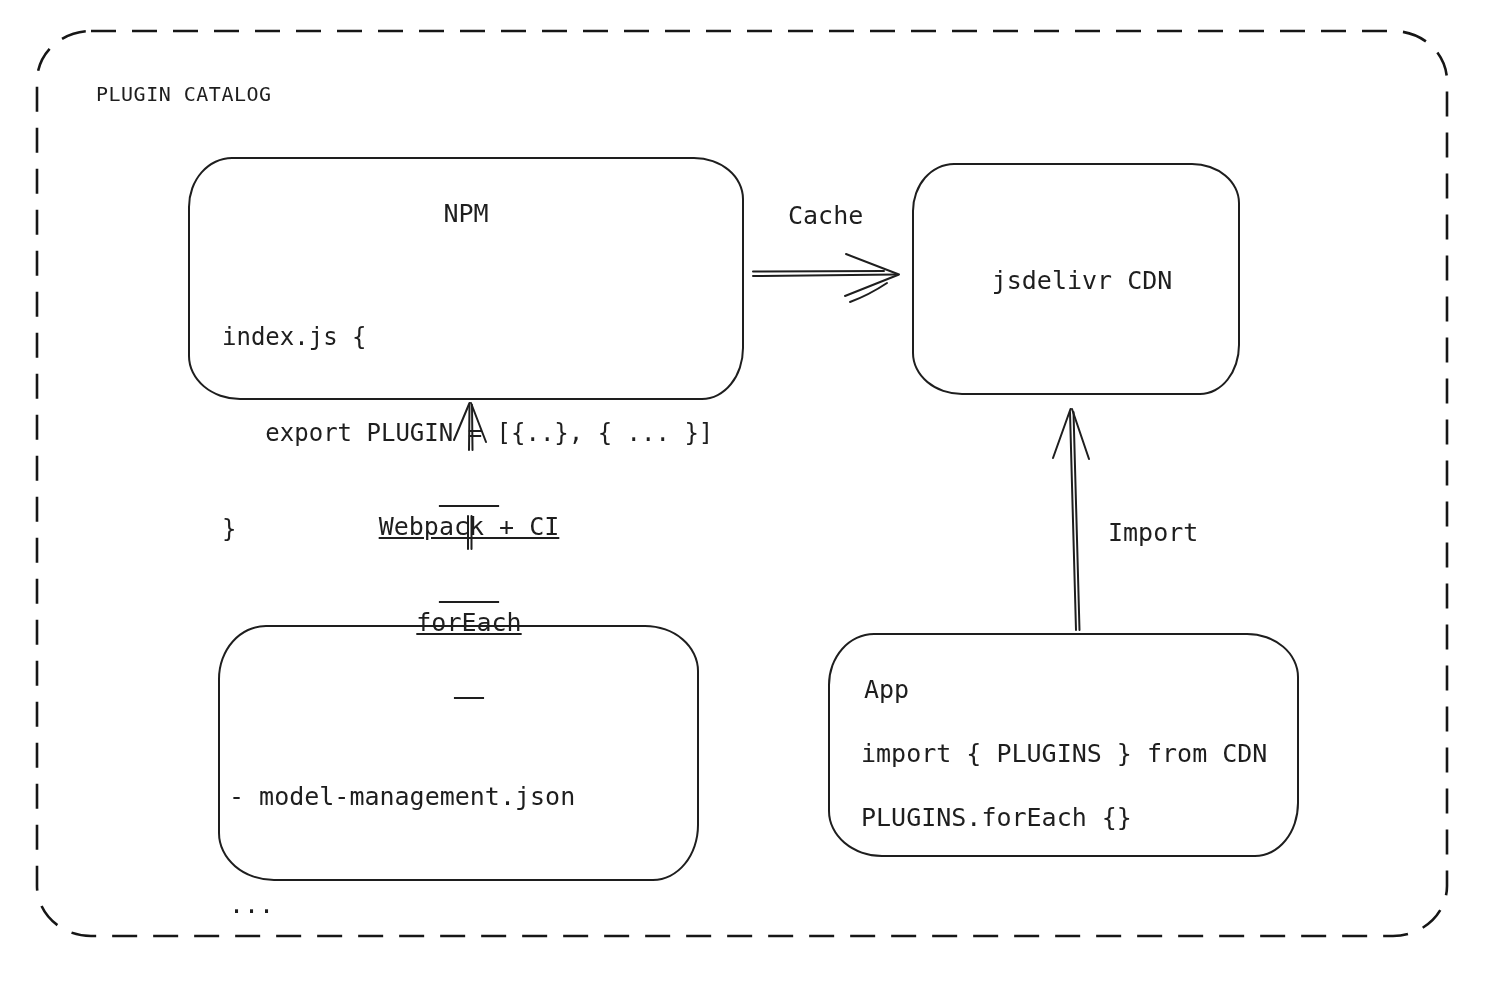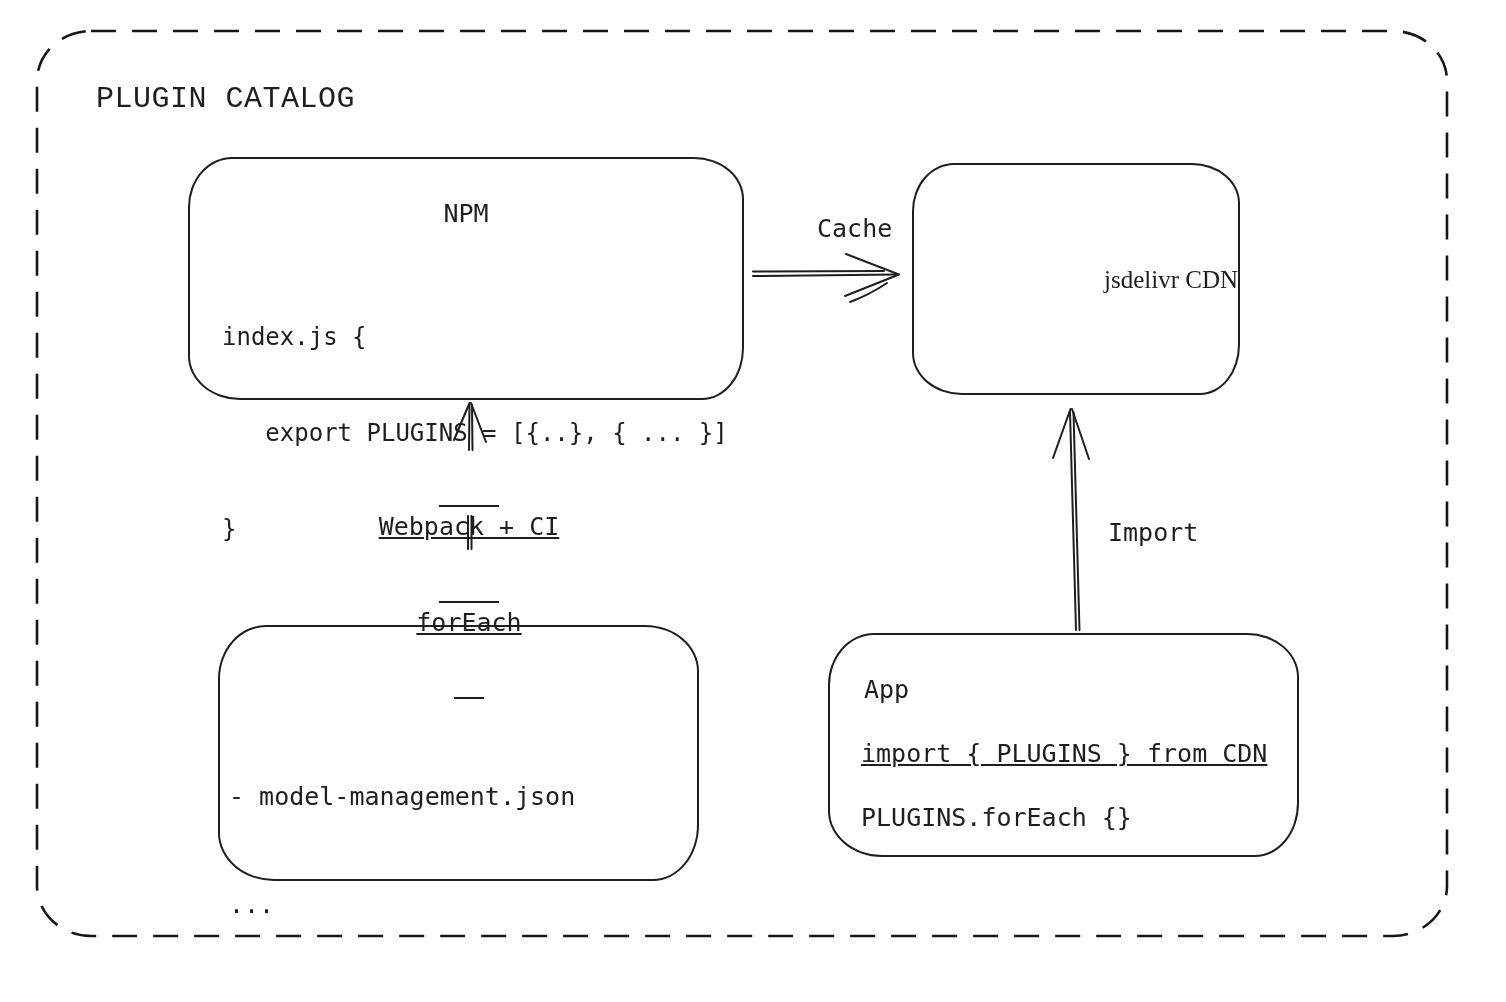--- a/index.html
+++ b/index.html
@@ -9,73 +9,72 @@
     height: 1002px;
     background: #ffffff;
     font-family: "DejaVu Sans Mono", "Liberation Mono", monospace;
     color: #1e1e1e;
     overflow: hidden;
   }
   .frame-title {
     position: absolute;
     left: 96px;
     top: 82px;
-    font-size: 30px;
+    font-size: 20px;
     letter-spacing: 0.5px;
     white-space: pre;
-    font-family: Liberation Mono, monospace;
   }
   .box {
     position: absolute;
     border: 2.5px solid #1e1e1e;
     background: #ffffff;
     box-sizing: border-box;
   }
   .npm-box  { left: 188px; top: 157px; width: 556px; height: 243px;
               border-radius: 44px 50px 42px 52px / 50px 42px 52px 44px; }
   .cdn-box  { left: 912px; top: 163px; width: 328px; height: 232px;
               border-radius: 42px 48px 40px 50px / 48px 40px 50px 42px; }
   .repo-box { left: 218px; top: 625px; width: 481px; height: 256px;
               border-radius: 48px 54px 46px 56px / 54px 46px 56px 48px; }
   .app-box  { left: 828px; top: 633px; width: 471px; height: 224px;
               border-radius: 46px 52px 44px 54px / 52px 44px 54px 46px; text-align: right; }
 
   .box-title { position: absolute; font-size: 25px; white-space: pre; }
   .npm-title { left: 0; right: 0; top: 40px; text-align: center; }
-  .cdn-label { left: 12px; right: 0; top: 101px; text-align: right; font-family: Liberation Serif, serif; }
+  .cdn-label { left: 12px; right: 0; top: 101px; text-align: center; }
   .app-title { left: 34px; top: 40px; }
 
   .code { position: absolute; font-size: 24px; line-height: 32px; white-space: pre; }
   .npm-code  { left: 32px; top: 98px; }
   .repo-code { left: 9px;  top: 80px; font-size: 25px; line-height: 36px; }
-  .app-code-1 { left: 31px; top: 103px; font-size: 25px; text-decoration: underline; }
+  .app-code-1 { left: 31px; top: 103px; font-size: 25px; }
   .app-code-2 { left: 31px; top: 167px; font-size: 25px; }
 
   .edge-label { position: absolute; font-size: 25px; white-space: pre; }
-  .cache-label  { left: 788px; top: 214px; margin-left: 29px; }
+  .cache-label  { left: 788px; top: 201px; }
   .build-label  { left: 338px; top: 447px; width: 262px; text-align: center; line-height: 32px; text-decoration: underline; }
   .repo-title   { left: 288px; top: 569px; }
   .import-label { left: 1108px; top: 518px; }
 
   .svg-overlay { position: absolute; left: 0; top: 0; pointer-events: none; }
   .stroke { stroke: #1e1e1e; fill: none; stroke-width: 2; stroke-linecap: round; stroke-linejoin: round; }
   .frame-stroke { stroke: #161616; fill: none; stroke-width: 2.6; }
 </style>
 </head>
 <body>
 
 <div class="canvas">
 
   <div class="frame-title">PLUGIN CATALOG</div>
 
   <div class="box npm-box">
     <div class="box-title npm-title">NPM</div>
     <div class="code npm-code">
       <div>index.js {</div>
-      <div>   export PLUGINS = [{..}, { ... }]</div>
+      <div>   export PLUGIN = [{..}, { ... }]</div>
       <div>}</div>
     </div>
   </div>
 
   <div class="box cdn-box">
     <div class="box-title cdn-label">jsdelivr CDN</div>
   </div>
 
   <div class="box repo-box">
     <div class="code repo-code">

